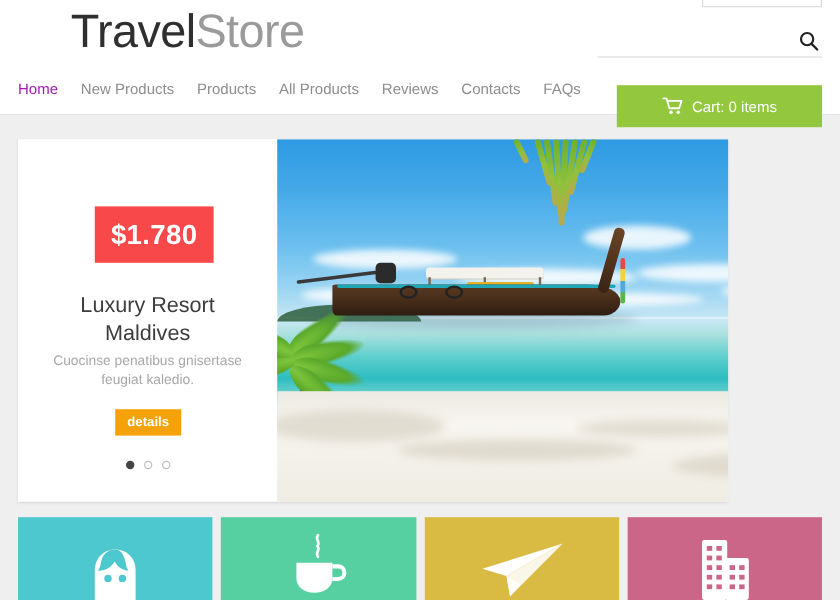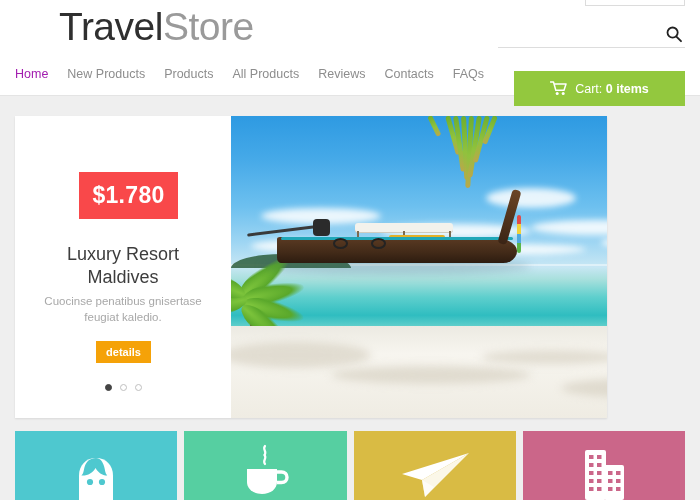--- a/index.html
+++ b/index.html
@@ -99,21 +99,21 @@
     display: flex;
     align-items: center;
     justify-content: center;
     gap: 8px;
     cursor: pointer;
   }
   .cart .label {
     font-size: 12.5px;
     color: #ffffff;
   }
-  .cart .label b { font-weight: bold; }
+  .cart .label b { font-weight: normal; }
   .cart-icon { width: 17px; height: 15px; display: block; }
 
   
   .hero {
     position: absolute;
     left: 15px;
     top: 116px;
     width: 592px;
     height: 302px;
     background: #ffffff;

